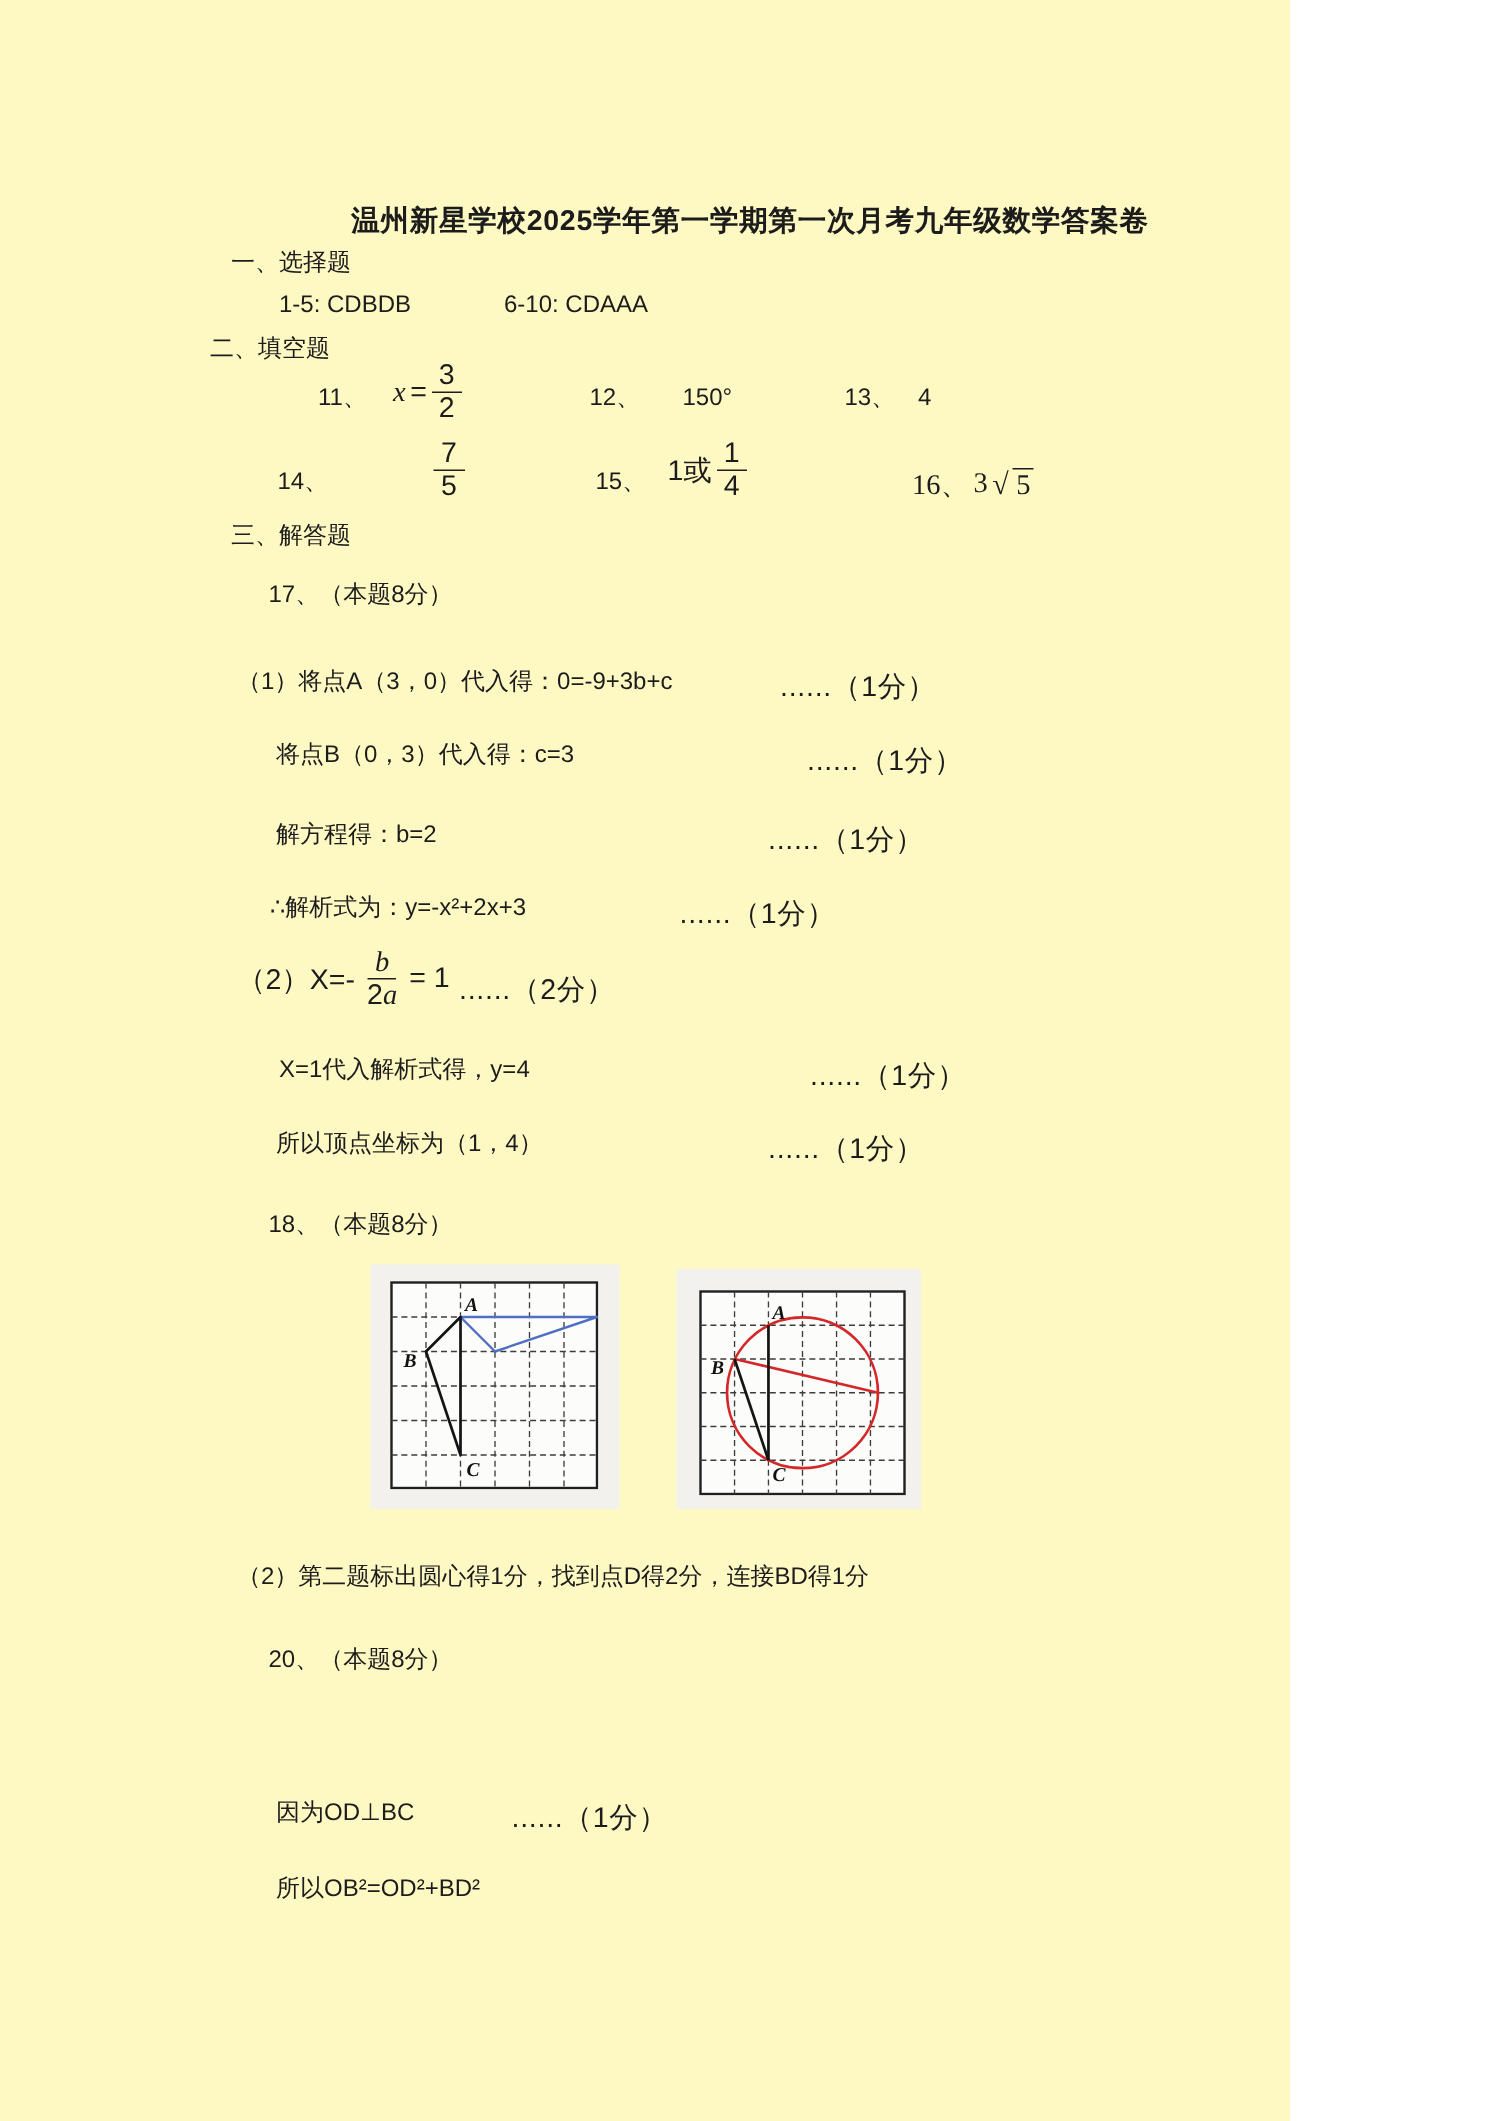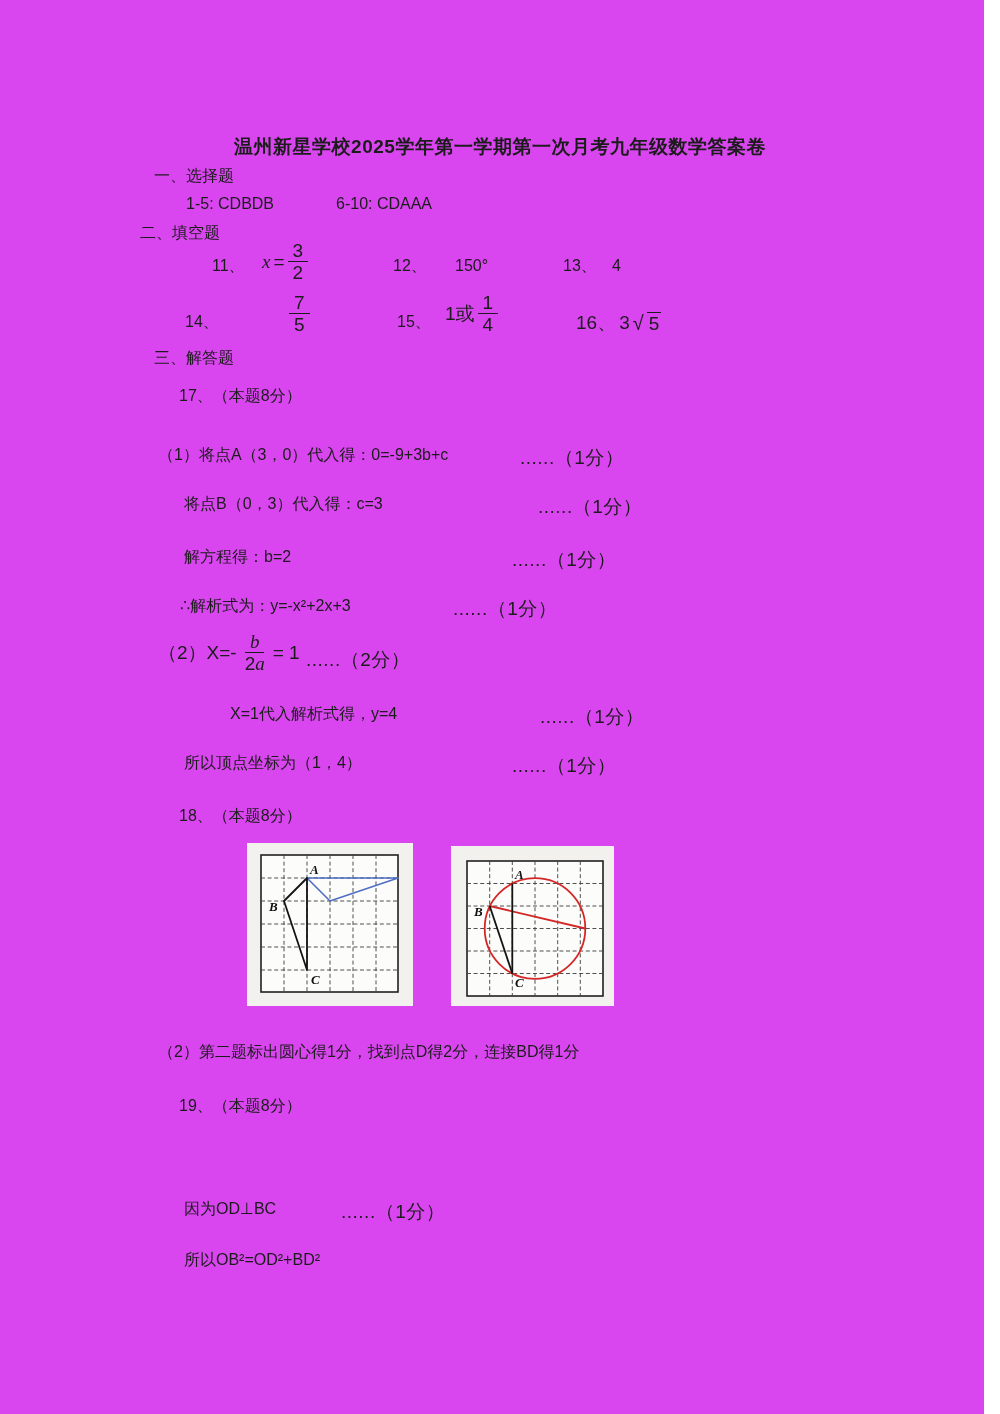--- a/index.html
+++ b/index.html
@@ -1,17 +1,17 @@
 <!DOCTYPE html>
 <html><head>
 <meta charset="utf-8">
 <style>
   html,body{margin:0;padding:0;background:#ffffff;}
   #page{
-    position:relative;width:984px;height:1414px;background:#d946ef;overflow:hidden;
+    position:relative;width:860px;height:1414px;background:#fef9c3;overflow:hidden;
     font-family:"Liberation Sans","DejaVu Sans",sans-serif;color:#1c1c1c;
   }
   .abs{position:absolute;white-space:nowrap;}
   .t{font-size:16px;line-height:1.2;color:#1c1c1c;}
   .big{font-size:16px;margin-left:33px;}
   .title{width:1000px;text-align:center;font-size:19px;font-weight:600;letter-spacing:.5px;}
   .score{font-size:19px;letter-spacing:.5px;}
   .fx{display:flex;align-items:center;gap:3px;font-size:19px;}
   .frac{display:inline-flex;flex-direction:column;align-items:center;line-height:1.12;font-size:19px;}
   .fnum{padding:0 5px;border-bottom:1.7px solid #1c1c1c;}
@@ -55,21 +55,21 @@
     <span class="fden">5</span>
   </div>
   <div class="abs t" style="top:312px;left:397px;">15、</div>
   <div class="abs fx" style="top:292px;left:445px;">
     <span>1或</span>
     <span class="frac">
       <span class="fnum">1</span>
       <span class="fden">4</span>
     </span>
   </div>
-  <div class="abs fx" style="top:310px;left:576px;">
+  <div class="abs fx" style="top:310px;left:608px;font-family:Liberation Serif, serif;">
     <span>16、</span>
       <span>3</span>
       <span class="rad">√</span>
       <span class="radicand">5</span>
   </div>
 
   <div class="abs t" style="top:348px;left:154px;">三、解答题</div>
 
   <div class="abs big" style="top:386px;left:146px;">17、（本题8分）</div>
 
@@ -88,21 +88,21 @@
   <div class="abs fx" style="top:631px;left:158px;">
     <span>（2）X=-</span>
     <span class="frac">
       <span class="fnum it">b</span>
       <span class="fden"><span>2</span><span class="it">a</span></span>
     </span>
     <span>= 1</span>
   </div>
   <div class="abs score" style="top:647px;left:306px;">......（2分）</div>
 
-  <div class="abs t" style="top:704px;left:186px;margin-left:44px;">X=1代入解析式得，y=4</div>
+  <div class="abs t" style="top:704px;left:186px;">X=1代入解析式得，y=4</div>
   <div class="abs score" style="top:704px;left:540px;">......（1分）</div>
 
   <div class="abs t" style="top:753px;left:184px;">所以顶点坐标为（1，4）</div>
   <div class="abs score" style="top:753px;left:512px;">......（1分）</div>
 
   <div class="abs big" style="top:806px;left:146px;">18、（本题8分）</div>
 
   <div class="abs figbg" style="top:843px;left:247px;width:166px;height:163px;"></div>
   <div class="abs figbg" style="top:846px;left:451px;width:163px;height:160px;"></div>
 
@@ -145,21 +145,21 @@
     <line x1="23.7" y1="46" x2="119.3" y2="68.5" stroke="#d42828" stroke-width="1.8"></line>
     <line x1="46.3" y1="23.5" x2="46.3" y2="113.5" stroke="#141414" stroke-width="1.8"></line>
     <line x1="23.7" y1="46" x2="46.3" y2="113.5" stroke="#141414" stroke-width="1.8"></line>
     <text x="49" y="19" font-size="13" font-weight="bold" font-style="italic" font-family="Liberation Serif, DejaVu Serif, serif" fill="#111">A</text>
     <text x="8" y="56" font-size="13" font-weight="bold" font-style="italic" font-family="Liberation Serif, DejaVu Serif, serif" fill="#111">B</text>
     <text x="49" y="127" font-size="13" font-weight="bold" font-style="italic" font-family="Liberation Serif, DejaVu Serif, serif" fill="#111">C</text>
   </svg>
 
   <div class="abs t" style="top:1042px;left:158px;">（2）第二题标出圆心得1分，找到点D得2分，连接BD得1分</div>
 
-  <div class="abs big" style="top:1096px;left:146px;">19、（本题8分）</div>
+  <div class="abs big" style="top:1096px;left:146px;">20、（本题8分）</div>
 
 
   <div class="abs t" style="top:1199px;left:184px;">因为OD⊥BC</div>
   <div class="abs score" style="top:1199px;left:341px;">......（1分）</div>
 
   <div class="abs t" style="top:1250px;left:184px;">所以OB²=OD²+BD²</div>
 
 </div>
 
 </body></html>

